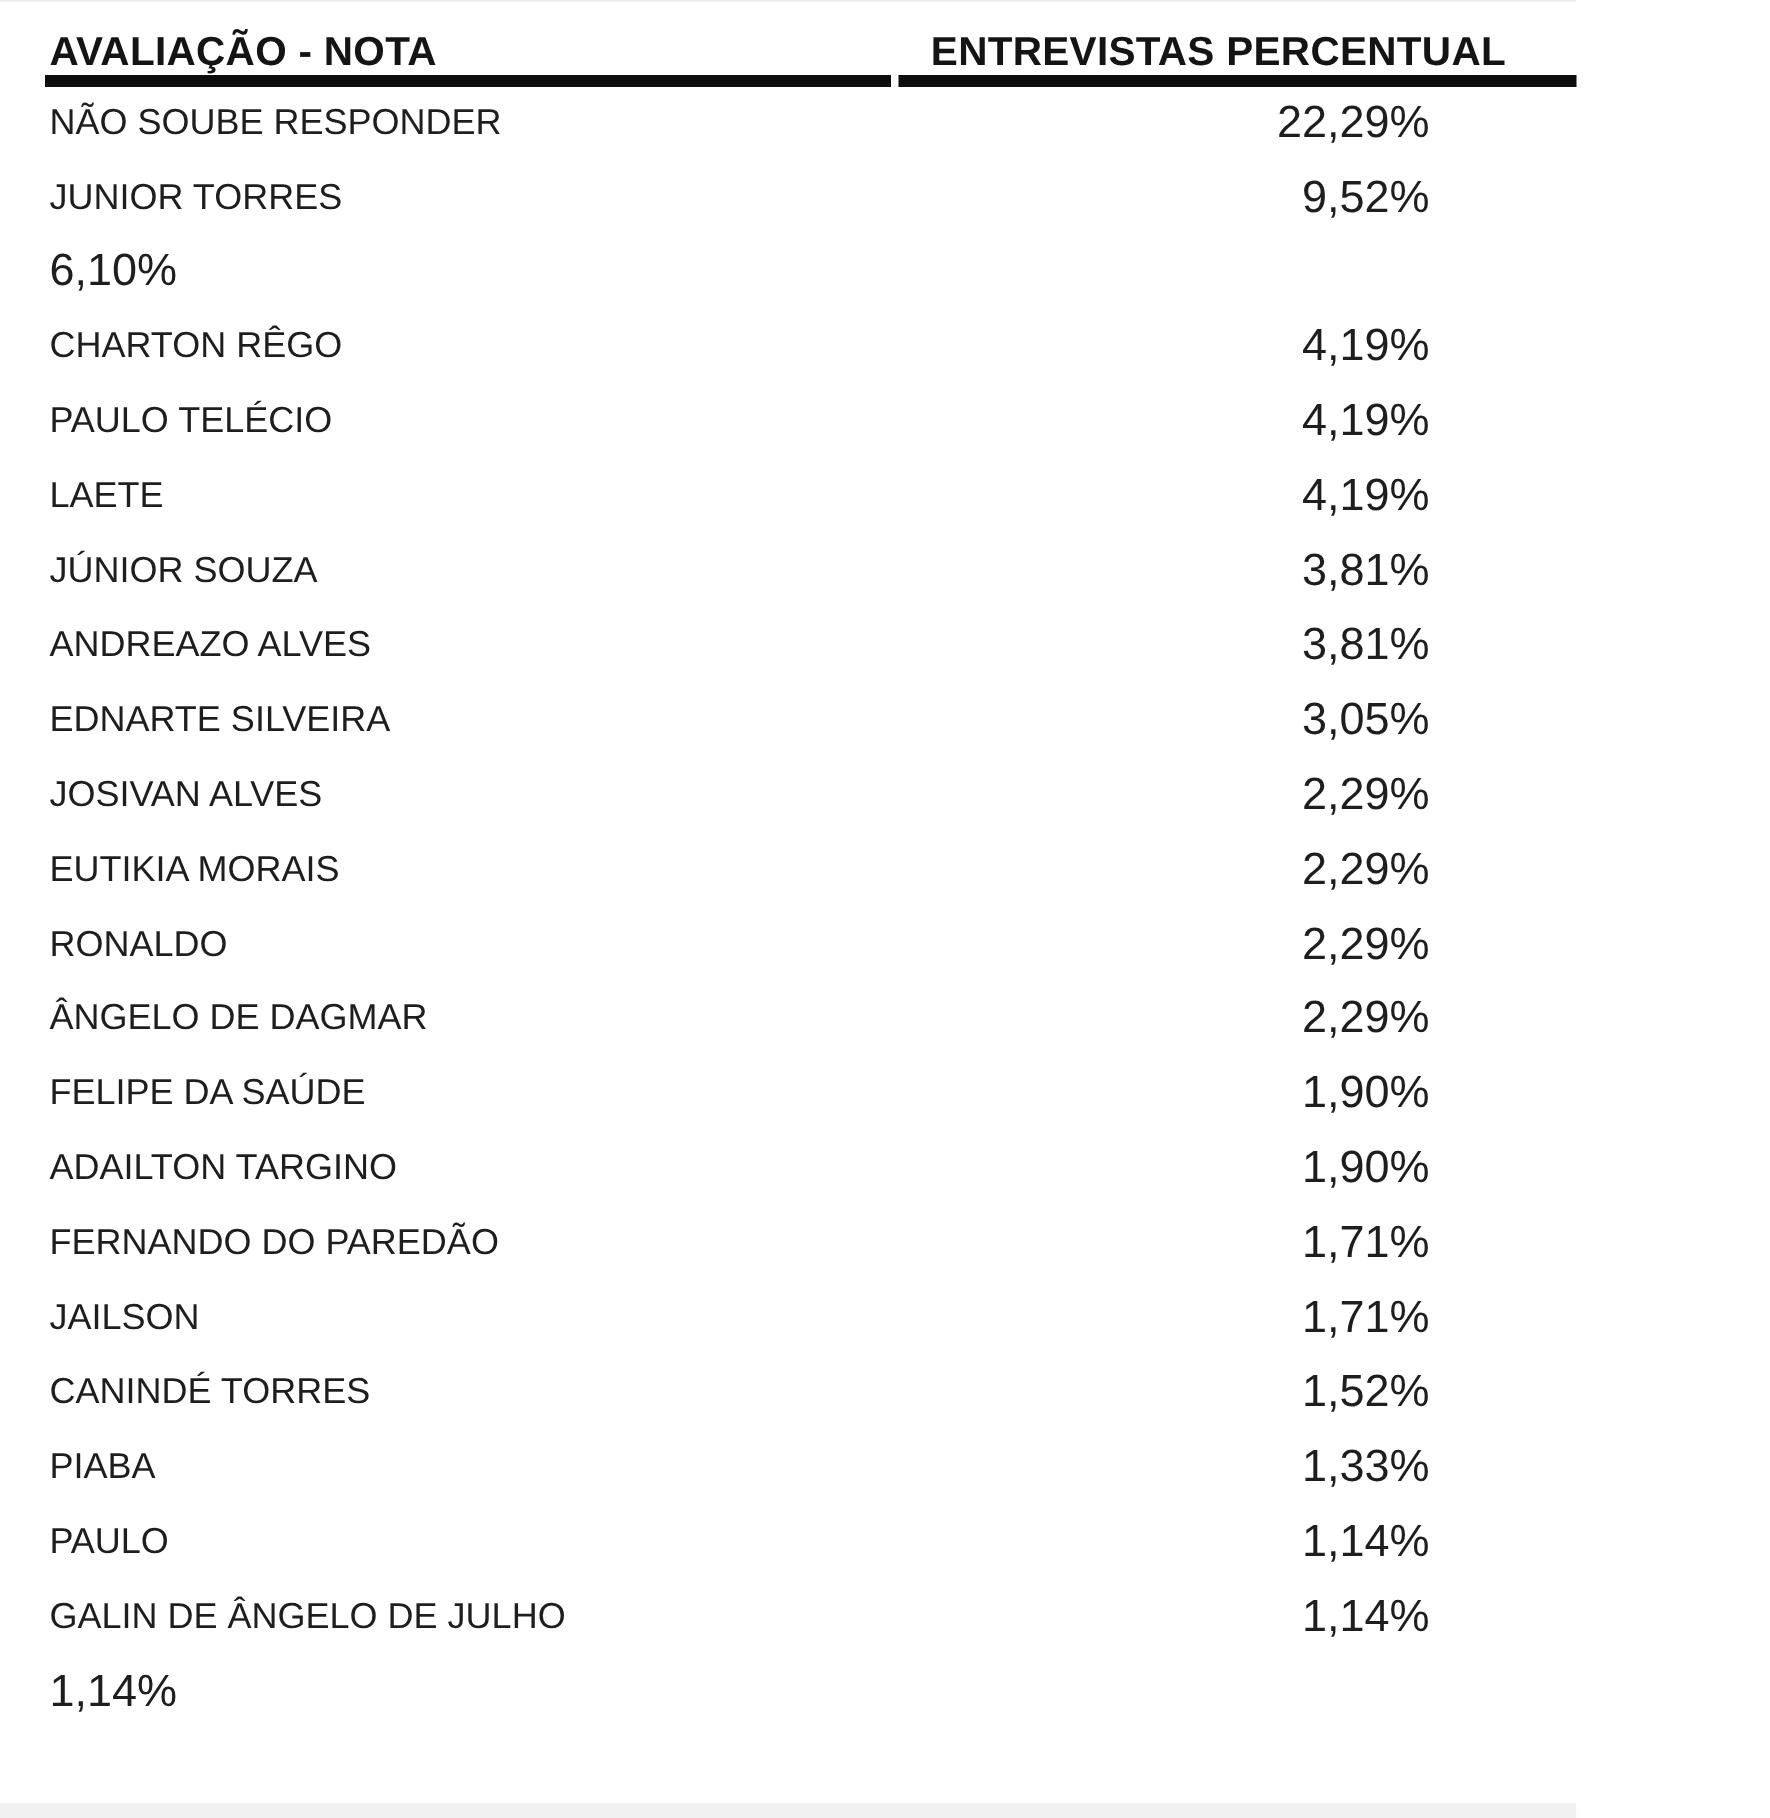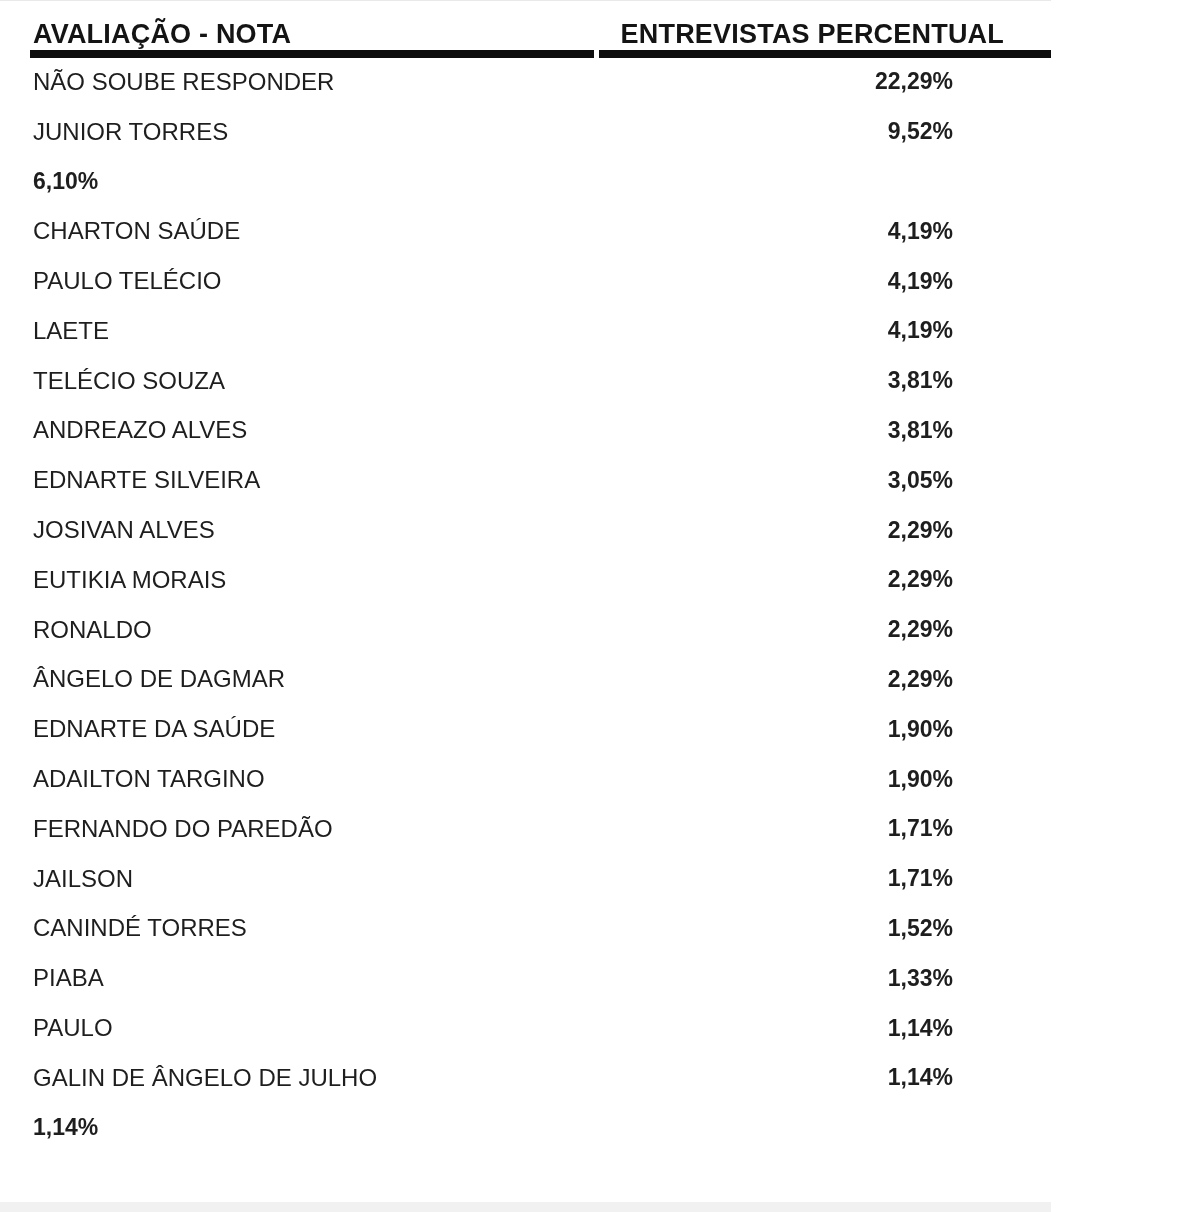--- a/index.html
+++ b/index.html
@@ -54,21 +54,21 @@
     justify-content: space-between;
     align-items: center;
     padding-left: 33px;
     padding-right: 98px;
     box-sizing: border-box;
     font-size: 24px;
     color: #1e1e1e;
     white-space: nowrap;
   }
   .cell-name  { text-align: left; }
-  .cell-value { text-align: right; font-size: 23px; font-weight: bold; }
+  .cell-value { text-align: right; font-size: 30px; }
   .v-scrollbar-track {
     position: absolute;
     left: 1155px;
     top: 0;
     width: 17px;
     height: 100%;
   }
   .v-scrollbar-thumb {
     position: absolute;
     left: 3px;
@@ -116,33 +116,33 @@
       <span class="cell-value">22,29%</span>
     </div>
       <div class="table-row">
       <span class="cell-name">JUNIOR TORRES</span>
       <span class="cell-value">9,52%</span>
     </div>
       <div class="table-row">
       <span class="cell-value">6,10%</span>
     </div>
       <div class="table-row">
-      <span class="cell-name">CHARTON SAÚDE</span>
+      <span class="cell-name">CHARTON RÊGO</span>
       <span class="cell-value">4,19%</span>
     </div>
       <div class="table-row">
       <span class="cell-name">PAULO TELÉCIO</span>
       <span class="cell-value">4,19%</span>
     </div>
       <div class="table-row">
       <span class="cell-name">LAETE</span>
       <span class="cell-value">4,19%</span>
     </div>
       <div class="table-row">
-      <span class="cell-name">TELÉCIO SOUZA</span>
+      <span class="cell-name">JÚNIOR SOUZA</span>
       <span class="cell-value">3,81%</span>
     </div>
       <div class="table-row">
       <span class="cell-name">ANDREAZO ALVES</span>
       <span class="cell-value">3,81%</span>
     </div>
       <div class="table-row">
       <span class="cell-name">EDNARTE SILVEIRA</span>
       <span class="cell-value">3,05%</span>
     </div>
@@ -156,21 +156,21 @@
     </div>
       <div class="table-row">
       <span class="cell-name">RONALDO</span>
       <span class="cell-value">2,29%</span>
     </div>
       <div class="table-row">
       <span class="cell-name">ÂNGELO DE DAGMAR</span>
       <span class="cell-value">2,29%</span>
     </div>
       <div class="table-row">
-      <span class="cell-name">EDNARTE DA SAÚDE</span>
+      <span class="cell-name">FELIPE DA SAÚDE</span>
       <span class="cell-value">1,90%</span>
     </div>
       <div class="table-row">
       <span class="cell-name">ADAILTON TARGINO</span>
       <span class="cell-value">1,90%</span>
     </div>
       <div class="table-row">
       <span class="cell-name">FERNANDO DO PAREDÃO</span>
       <span class="cell-value">1,71%</span>
     </div>

